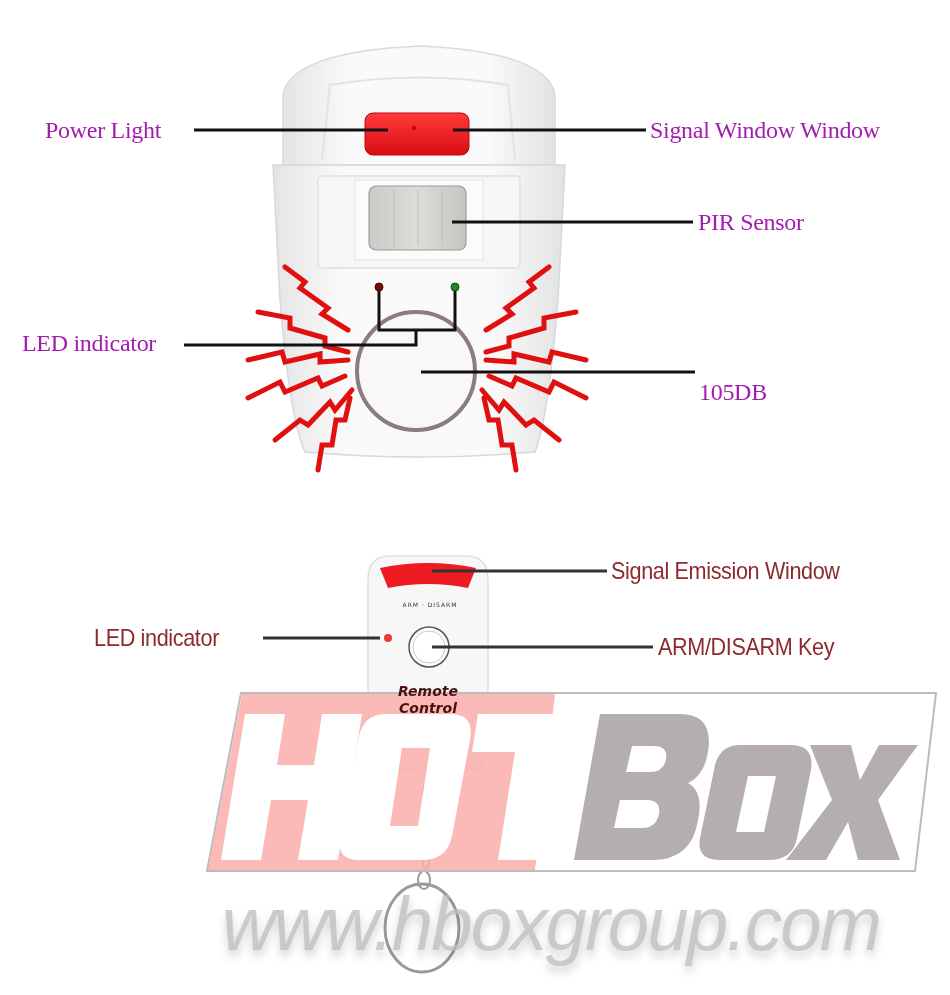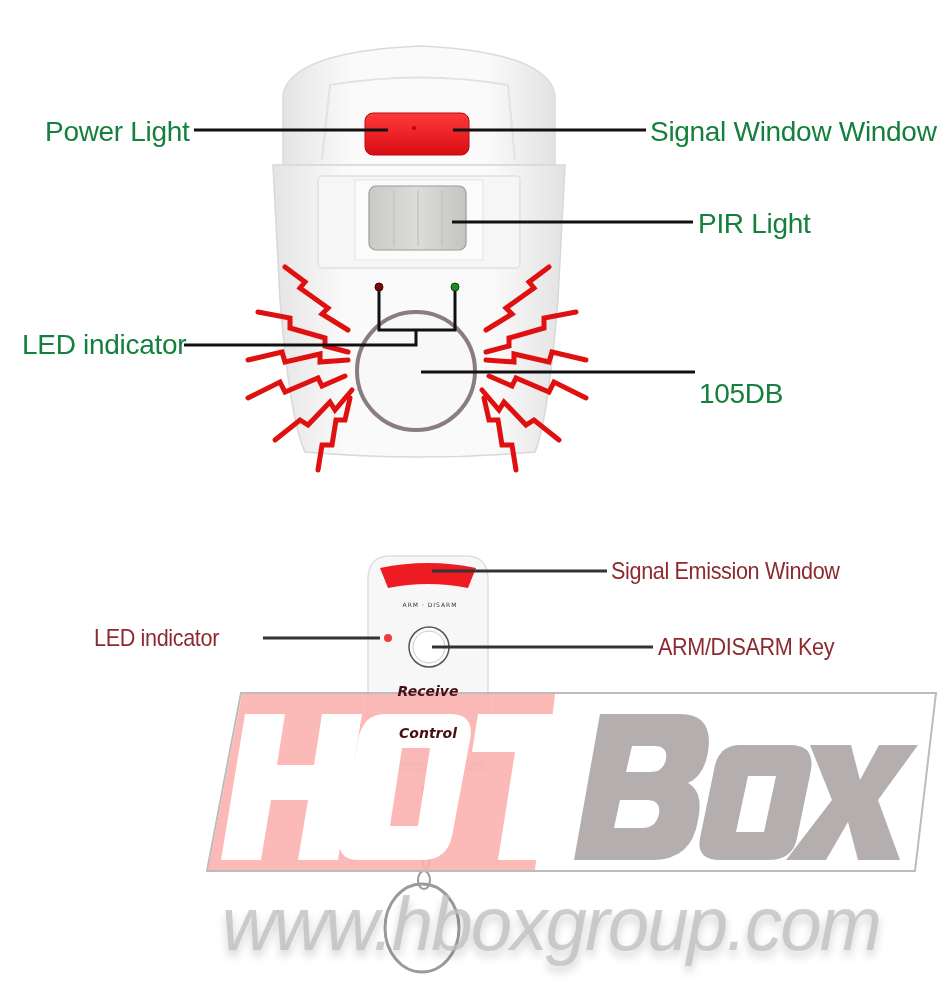--- a/index.html
+++ b/index.html
@@ -1,19 +1,19 @@
 <!DOCTYPE html>
 <html><head>
 <meta charset="utf-8">
 <style>
   html, body { margin: 0; padding: 0; background: #ffffff; }
   body { width: 950px; height: 995px; position: relative; overflow: hidden; font-family: "Liberation Sans", "DejaVu Sans", sans-serif; }
   .label {
-    position: absolute; color: #15803d; font-size: 28px; line-height: 1; white-space: nowrap;
-    font-family: Liberation Sans, sans-serif; letter-spacing: -0.3px;
+    position: absolute; color: #a21caf; font-size: 24px; line-height: 1; white-space: nowrap;
+    font-family: Liberation Serif, serif; letter-spacing: -0.3px;
   }
   .label.cond { font-family: "Liberation Sans", sans-serif; font-size: 24px; letter-spacing: -0.4px; transform: scaleX(0.9); transform-origin: left center; color: #8c2a2e; }
   svg.art { position: absolute; left: 0; top: 0; }
   .watermark-url {
     position: absolute; left: 215px; top: 880px; font-family: "Liberation Sans", sans-serif;
     font-style: italic; font-size: 76px; color: rgba(190,190,190,0.75); letter-spacing: -2px;
     transform: scaleX(0.98); text-shadow: 0 6px 10px rgba(0,0,0,0.18); white-space: nowrap;
   }
   .remote-text {
     position: absolute; font-family: "DejaVu Sans", sans-serif; font-style: italic; font-weight: bold;
@@ -144,26 +144,26 @@
     <g fill="#b4aeae">
       <path d="M600,714 L680,714 Q714,714 708,752 Q704,776 688,783 Q704,792 698,820 Q692,860 652,860 L574,860 Z M632,746 L626,772 L650,772 Q664,772 666,759 Q668,746 654,746 Z M620,800 L614,828 L642,828 Q656,828 659,814 Q661,800 647,800 Z"></path>
       <path d="M740,745 L790,745 Q815,745 811,770 L797,838 Q793,860 768,860 L720,860 Q696,860 700,838 L714,770 Q718,745 740,745 Z M748,776 L736,832 L764,832 L776,776 Z"></path>
       <polygon points="810,745 851,745 860,780 879,745 918,745 878,800 900,860 858,860 848,822 826,860 786,860 832,800"></polygon>
     </g>
   </g>
 </svg>
 
 <span class="label" style="left:45px; top:118px;">Power Light</span>
 <span class="label" style="left:650px; top:118px;">Signal Window Window</span>
-<span class="label" style="left:698px; top:210px;">PIR Light</span>
+<span class="label" style="left:698px; top:210px;">PIR Sensor</span>
 <span class="label" style="left:22px; top:331px;">LED indicator</span>
 <span class="label" style="left:699px; top:380px;">105DB</span>
 
 <span class="label cond" style="left:611px; top:559px;">Signal Emission Window</span>
 <span class="label cond" style="left:94px; top:626px;">LED indicator</span>
 <span class="label cond" style="left:658px; top:635px;">ARM/DISARM Key</span>
 
 <span class="arm-text">ARM · DISARM</span>
-<span class="remote-text" style="top:682px;">Receive</span>
-<span class="remote-text" style="top:699px;margin-top:25px;">Control</span>
+<span class="remote-text" style="top:682px;">Remote</span>
+<span class="remote-text" style="top:699px;">Control</span>
 
 <span class="reg">®</span>
 <span class="watermark-url">www.hboxgroup.com</span>
 
 </body></html>

